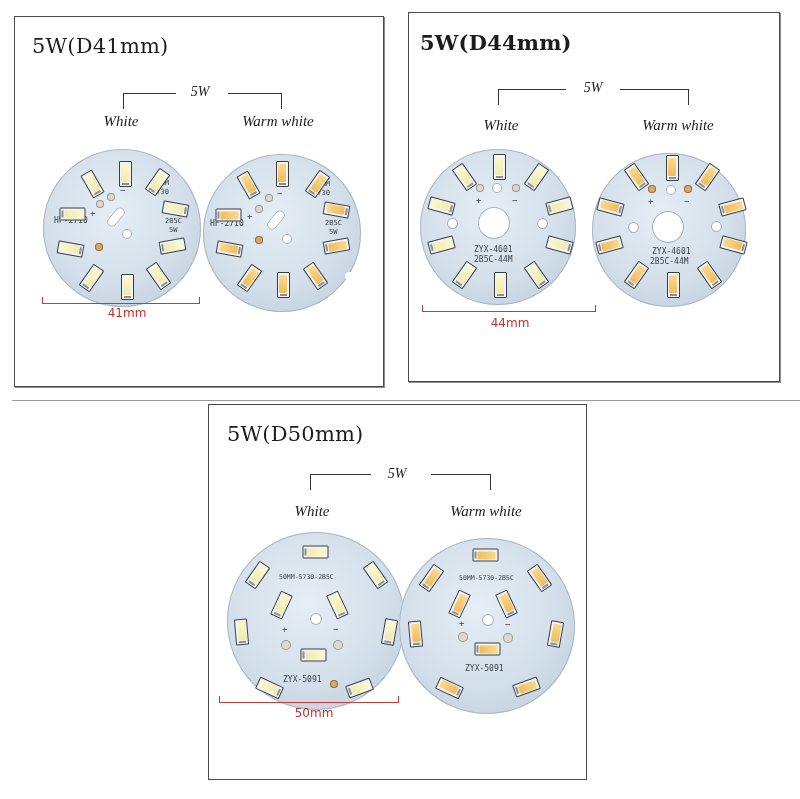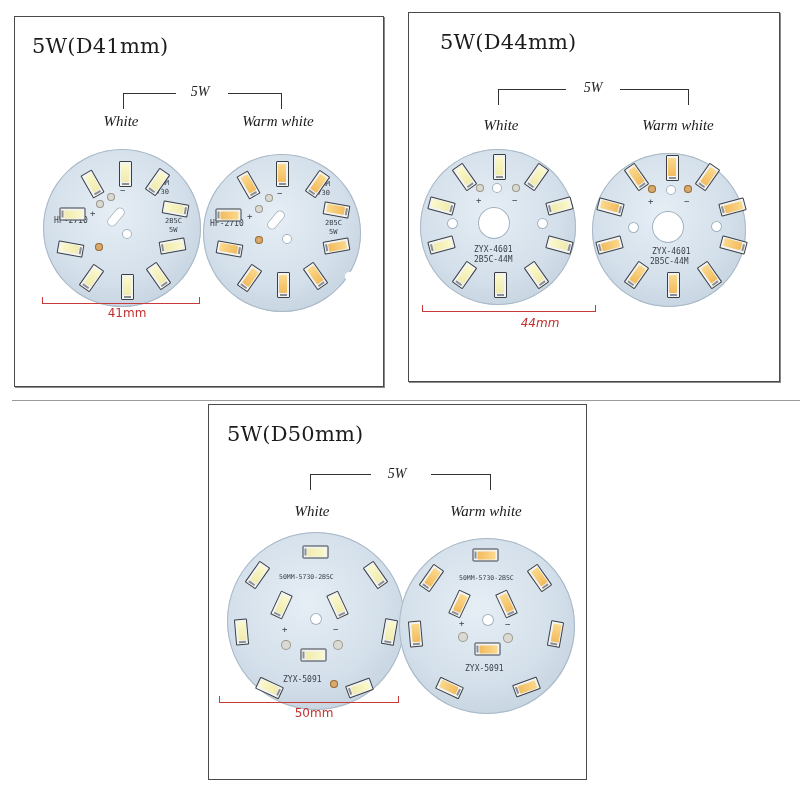--- a/index.html
+++ b/index.html
@@ -141,21 +141,21 @@
   <div class="led warm" style="left:133px; top:92px; transform:rotate(80deg);"></div>
   <div class="led warm" style="left:46px; top:124px; transform:rotate(35deg);"></div>
   <div class="led warm" style="left:80px; top:131px;"></div>
   <div class="led warm" style="left:112px; top:122px; transform:rotate(-35deg);"></div>
 </div>
 
 <div class="dim" style="left:42px; top:297px; width:158px;"></div>
 <div class="dim-label" style="left:127px; top:306px;">41mm</div>
 
 <div class="panel shadowed" style="left:408px; top:12px; width:372px; height:370px;"></div>
-<div class="title" style="left:440px; top:30px;">5W(D44mm)</div>
+<div class="title" style="left:420px; top:30px;font-weight:bold;">5W(D44mm)</div>
 
 <div class="bracket" style="left:498px; top:89px; width:191px;">
   <div class="bracket-gap" style="left:67px; width:54px;"></div>
 </div>
 <div class="power-label" style="left:593px; top:80px;">5W</div>
 <div class="variant-label" style="left:501px; top:117px;">White</div>
 <div class="variant-label" style="left:678px; top:117px;">Warm white</div>
 
 <div class="board" style="left:420px; top:149px; width:156px; height:156px;">
   <div class="hole" style="left:58px; top:58px; width:32px; height:32px;"></div>
@@ -197,21 +197,21 @@
   <div class="led warm" style="left:18px; top:54px; transform:rotate(-75deg);"></div>
   <div class="led warm" style="left:140px; top:54px; transform:rotate(75deg);"></div>
   <div class="led warm" style="left:17px; top:92px; transform:rotate(75deg);"></div>
   <div class="led warm" style="left:141px; top:92px; transform:rotate(-75deg);"></div>
   <div class="led warm" style="left:44px; top:122px; transform:rotate(35deg);"></div>
   <div class="led warm" style="left:81px; top:132px;"></div>
   <div class="led warm" style="left:117px; top:122px; transform:rotate(-35deg);"></div>
 </div>
 
 <div class="dim" style="left:422px; top:305px; width:174px;"></div>
-<div class="dim-label" style="left:540px; top:316px;font-style:italic;">44mm</div>
+<div class="dim-label" style="left:510px; top:316px;">44mm</div>
 
 <div style="position:absolute; left:12px; top:400px; width:788px; height:1px; background:#9a9a9a;"></div>
 
 <div class="panel" style="left:208px; top:404px; width:379px; height:376px;"></div>
 <div class="title" style="left:227px; top:422px;">5W(D50mm)</div>
 
 <div class="bracket" style="left:310px; top:474px; width:181px;">
   <div class="bracket-gap" style="left:60px; width:60px;"></div>
 </div>
 <div class="power-label" style="left:397px; top:466px;">5W</div>

